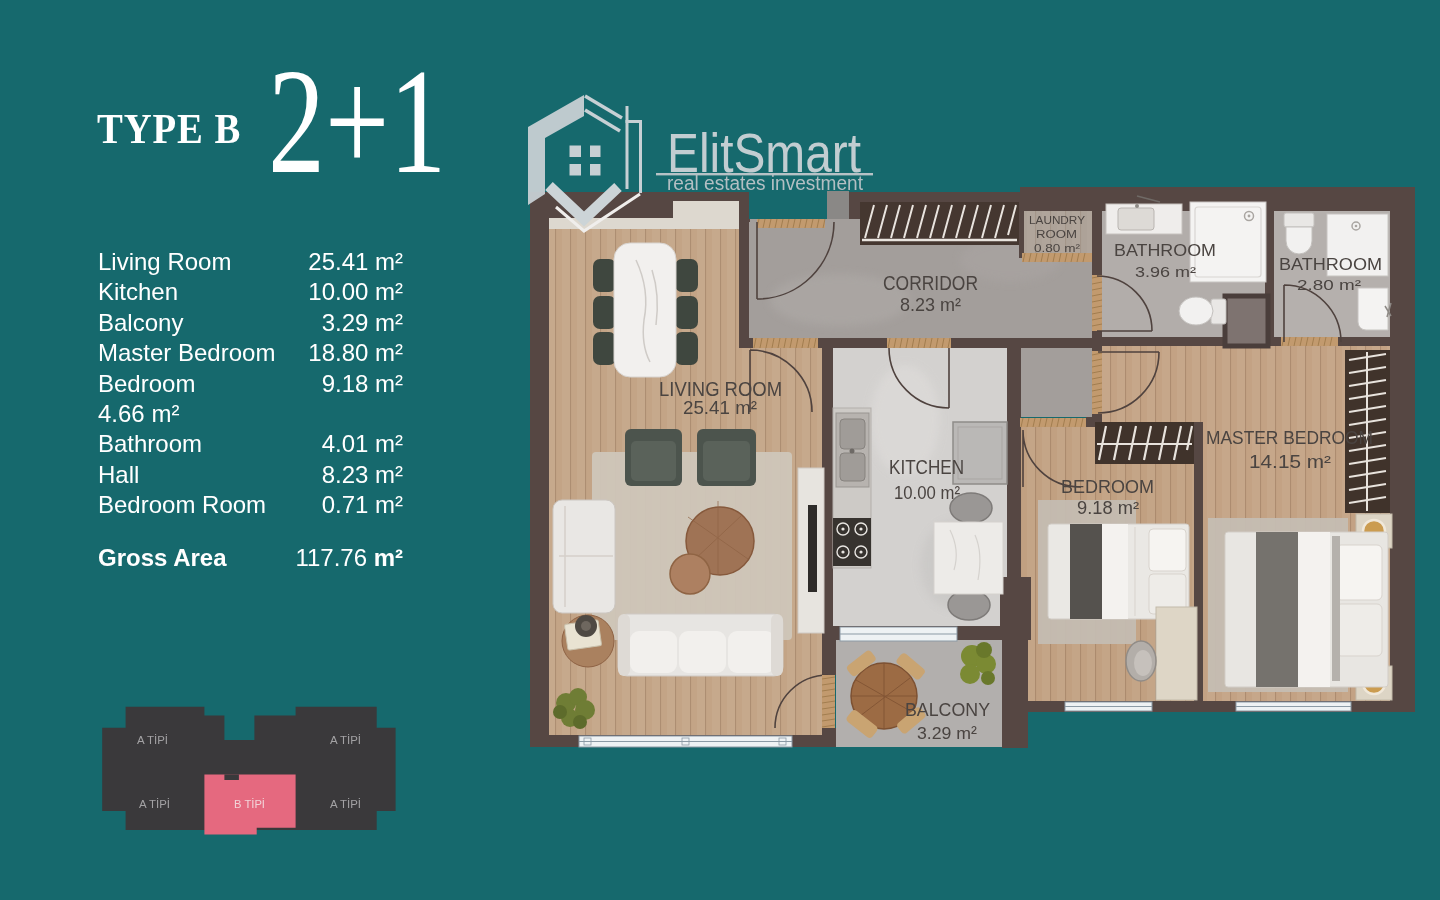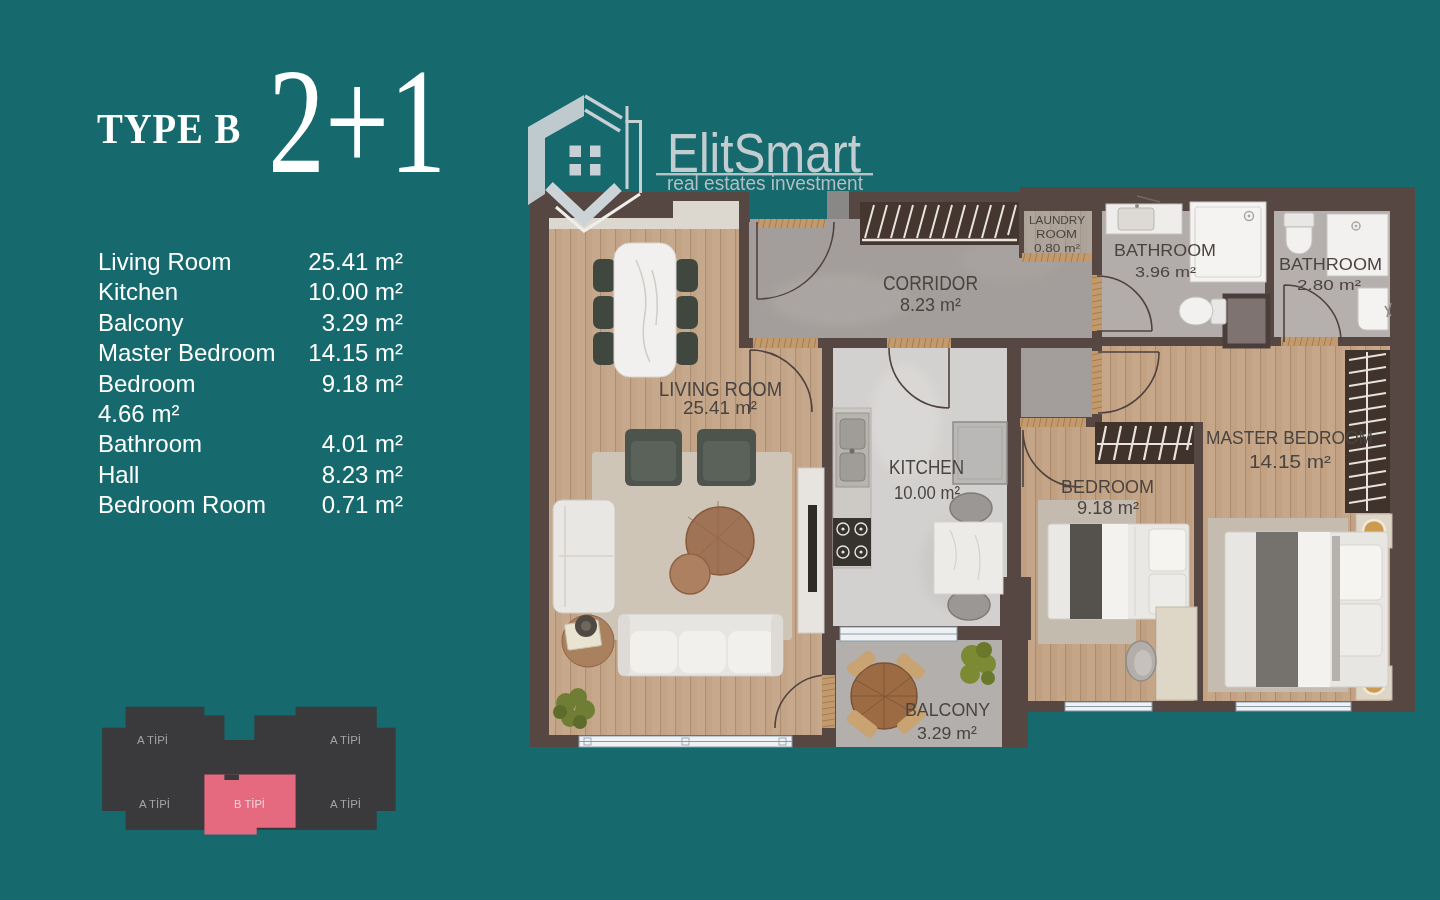--- a/index.html
+++ b/index.html
@@ -29,21 +29,21 @@
         <span class="v"><b>10.00</b> m²</span>
       </div>
 
     <div class="row">
         <span>Balcony</span>
         <span class="v"><b>3.29</b> m²</span>
       </div>
 
     <div class="row">
         <span>Master Bedroom</span>
-        <span class="v"><b>14.15</b> m²</span>
+        <span class="v"><b>18.80</b> m²</span>
       </div>
 
     <div class="row">
         <span>Bedroom</span>
         <span class="v"><b>9.18</b> m²</span>
       </div>
 
     <div class="row">
         <span class="v"><b>4.66</b> m²</span>
       </div>
@@ -57,20 +57,26 @@
         <span>Hall</span>
         <span class="v"><b>8.23</b> m²</span>
       </div>
 
     <div class="row">
         <span>Bedroom Room</span>
         <span class="v"><b>0.71</b> m²</span>
       </div>
   </div>
 
+  <div class="abs" style="left:98px;top:543px;width:305px;">
+    <div class="row" style="font-weight:bold;">
+        <span>Gross Area</span>
+        <span class="v"><b>117.76</b> m²</span>
+      </div>
+  </div>
 
   <svg class="abs" style="left:0;top:0;" width="1440" height="900" viewBox="0 0 1440 900">
     <defs>
       <pattern id="pw" width="15" height="300" patternUnits="userSpaceOnUse">
         <rect x="7" width="8" height="300" fill="rgba(255,255,255,0.05)"></rect>
         <rect x="0" width="1.1" height="300" fill="rgba(95,65,40,0.22)"></rect>
       </pattern>
       <filter id="soft" x="-30%" y="-30%" width="160%" height="160%">
           <feGaussianBlur stdDeviation="4"></feGaussianBlur>
         </filter>

